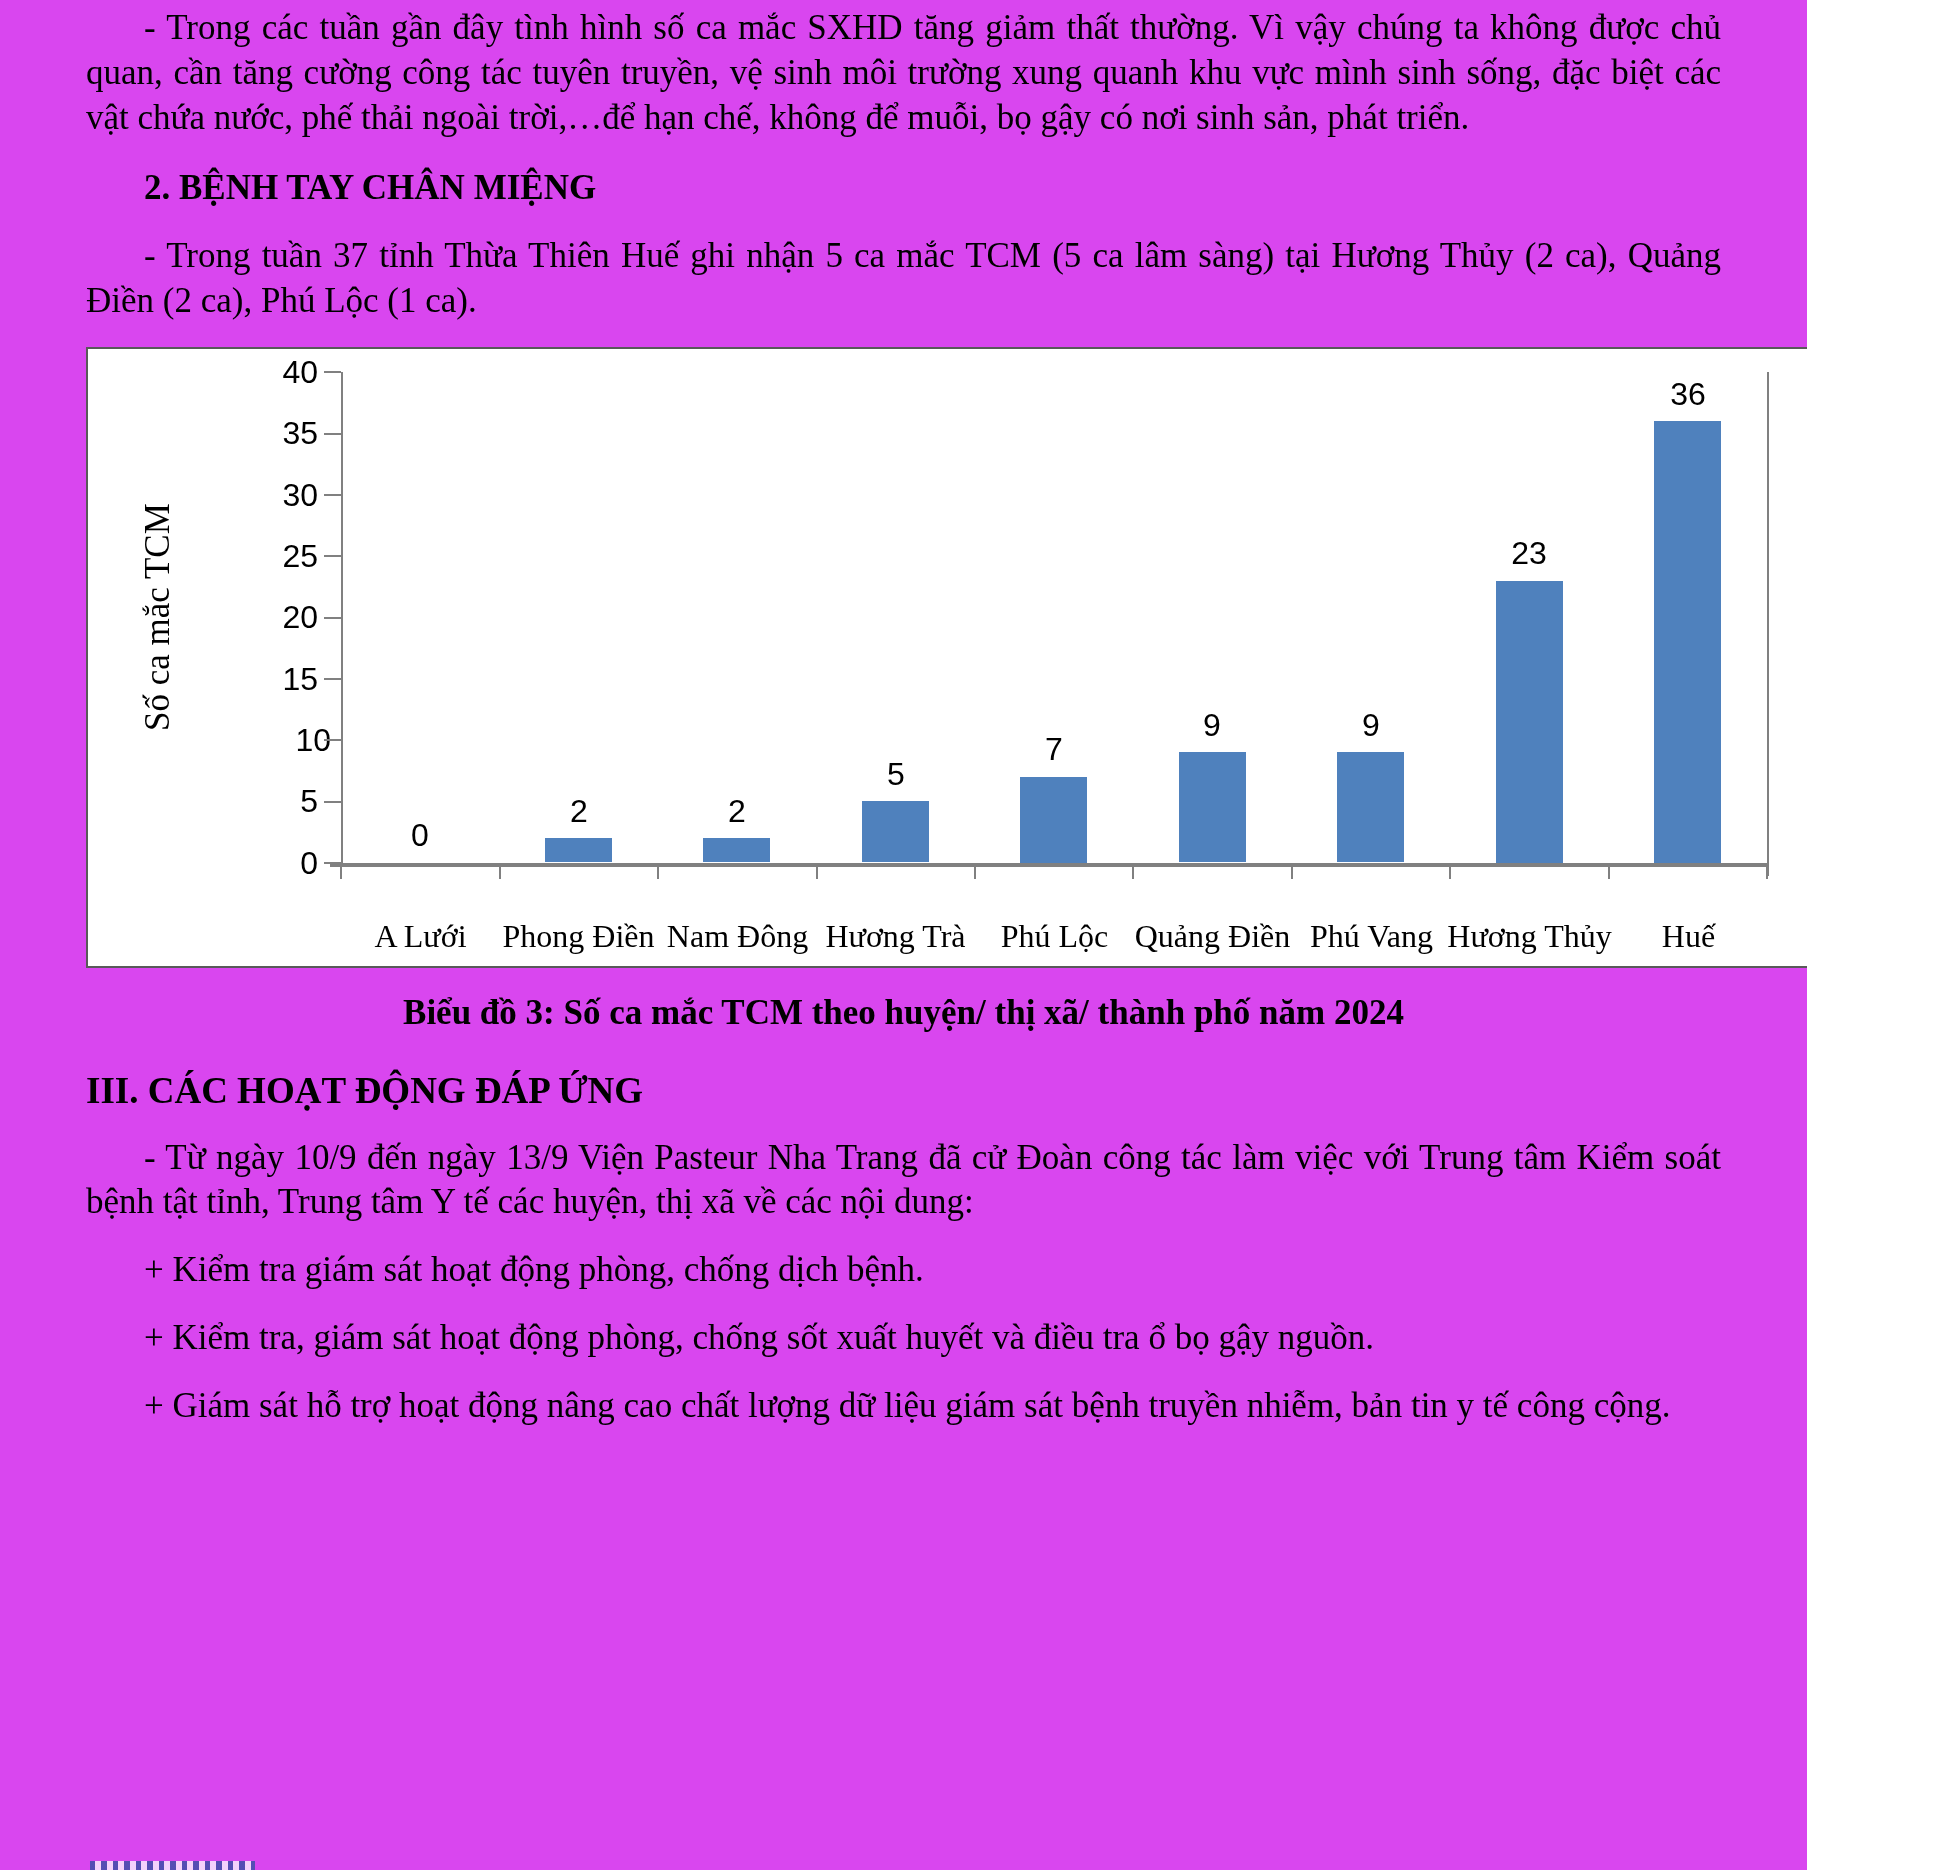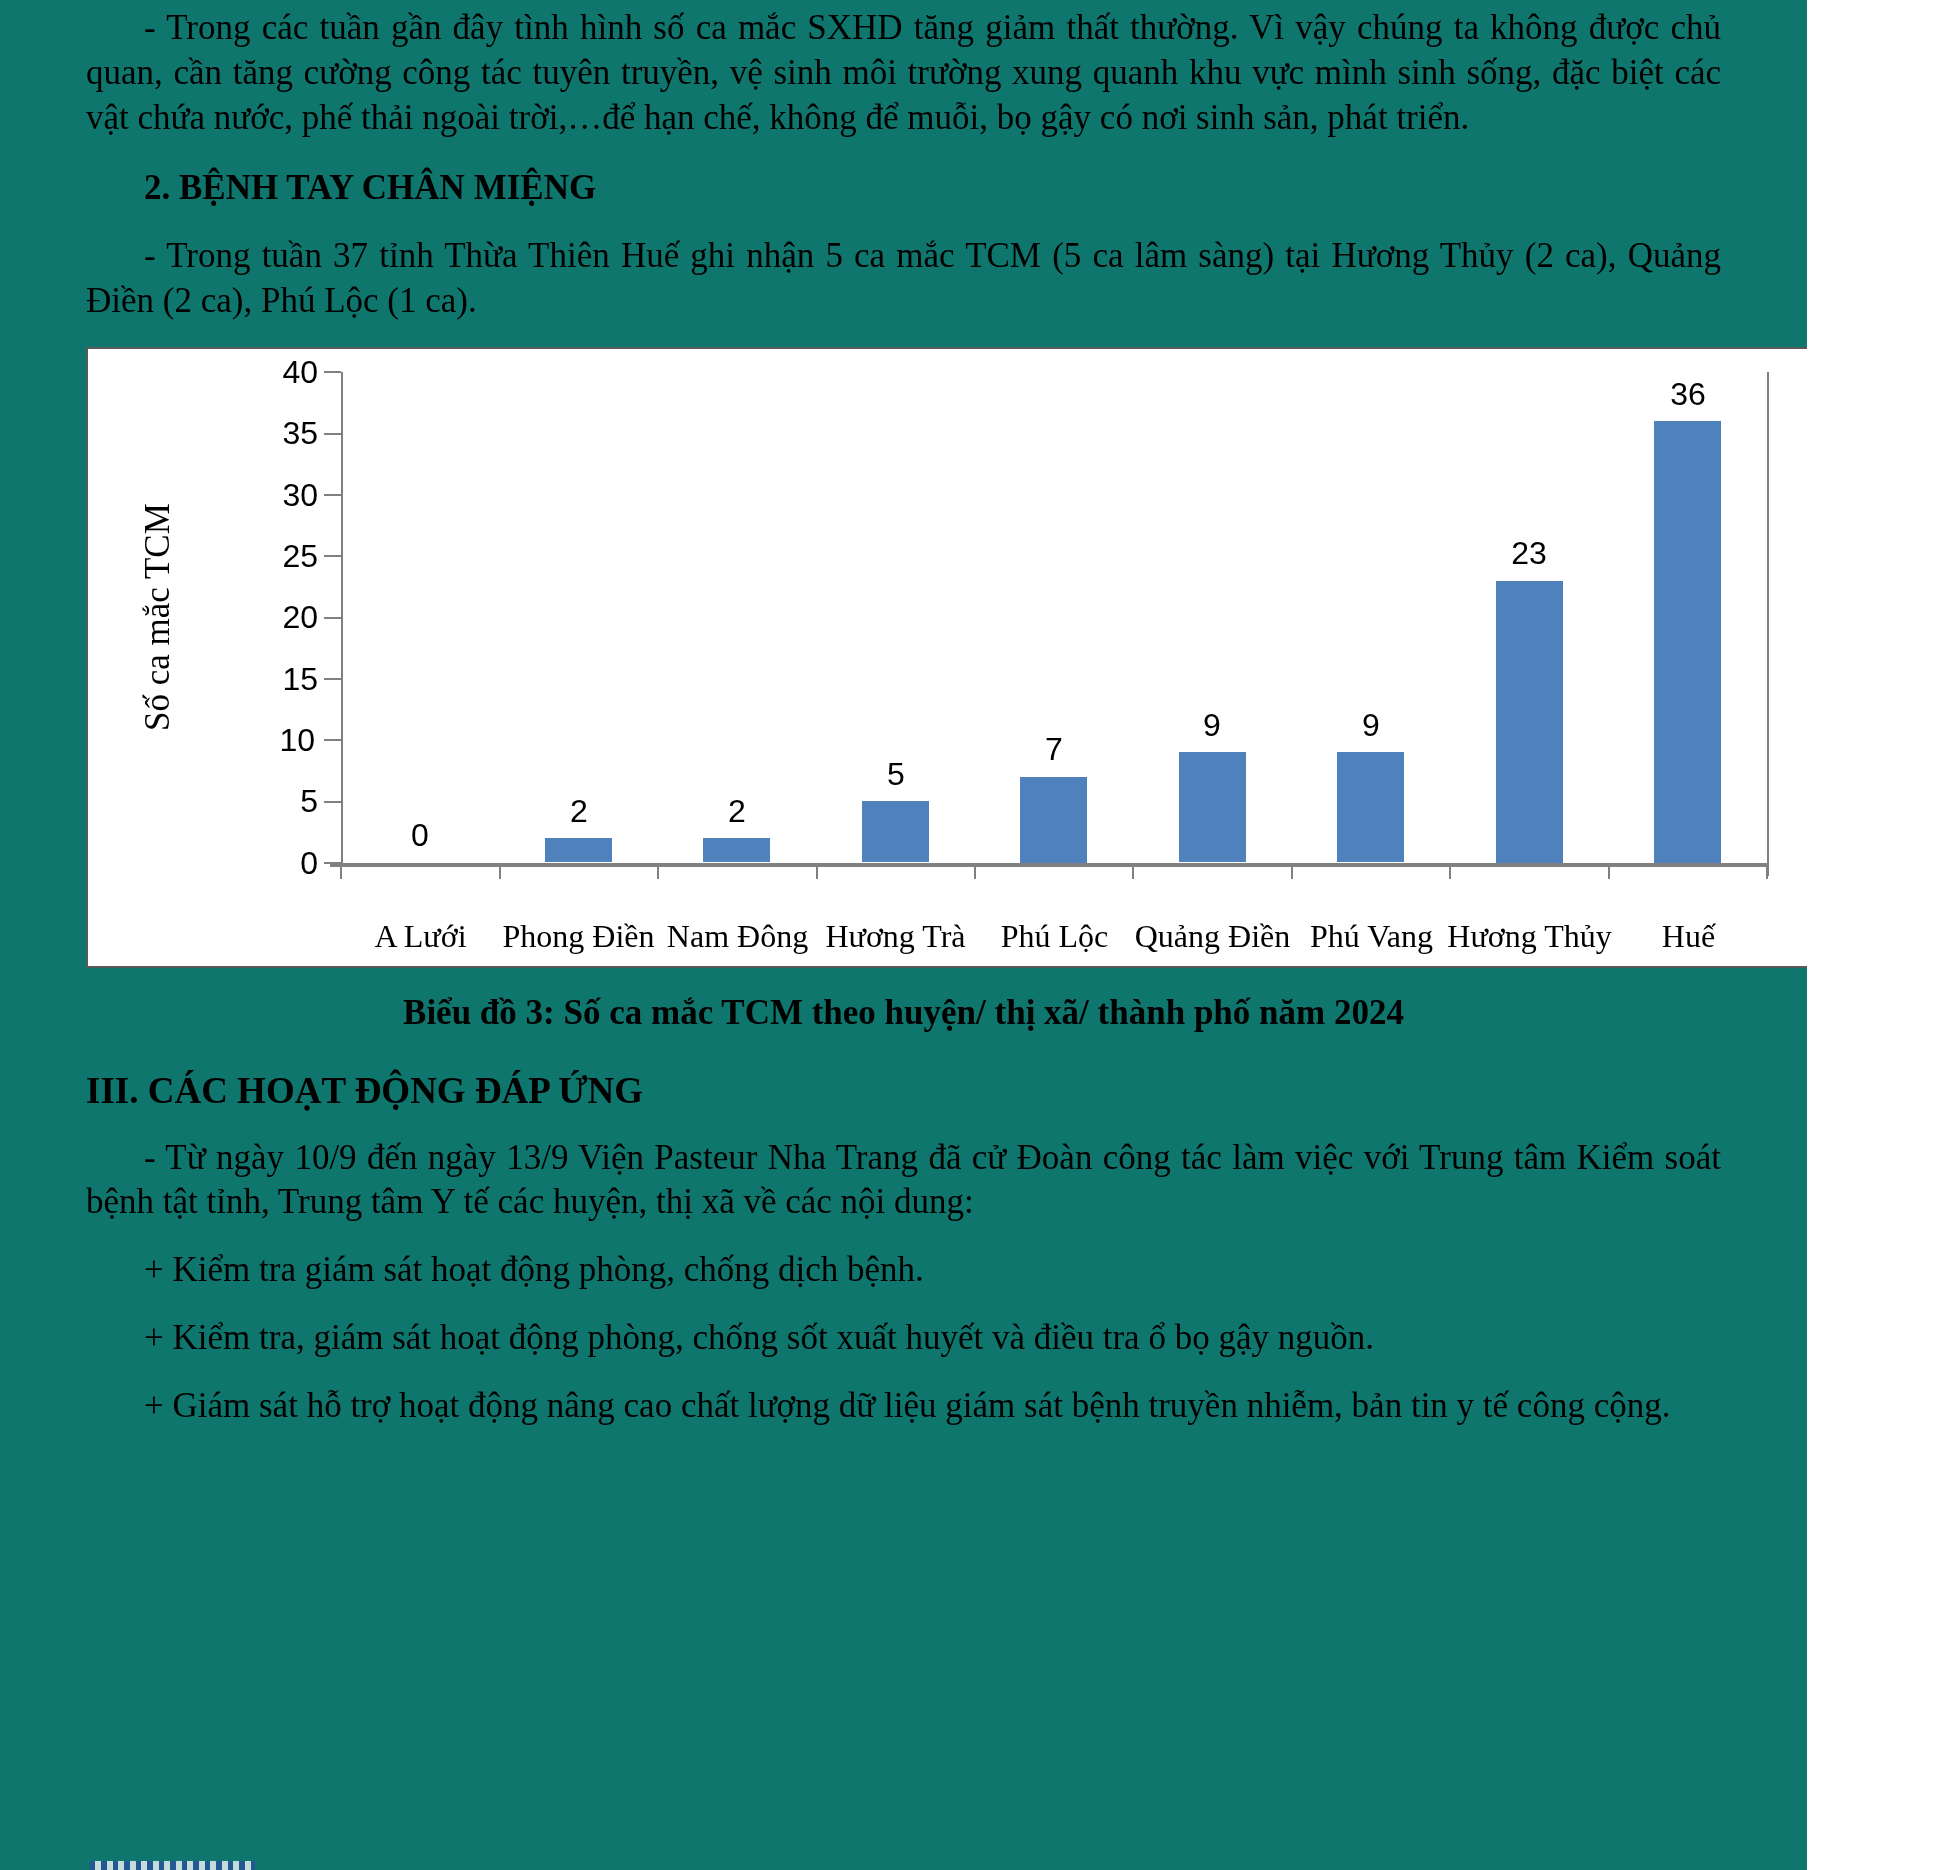--- a/index.html
+++ b/index.html
@@ -1,21 +1,21 @@
 <!DOCTYPE html>
 <html style="font-size:12.3px"><head>
 <meta charset="utf-8">
 <style>
   html,body{margin:0;padding:0;background:#fff;}
   .page{
     position:relative;
     width:1807px;height:1871px;
     box-sizing:border-box;
     padding:6.1px 86px 0 86px;
-    background:#0f766e;color:#000000;
+    background:#d946ef;color:#000000;
     font-family:"Liberation Serif","DejaVu Serif",serif;
     font-size:35px;line-height:1.28;
     overflow:hidden;
   }
   .body-text{margin:0 0 23px 0;text-align:justify;text-indent:58px;}
   .sect-heading{margin:26px 0 23px 0;font-weight:bold;text-indent:58px;font-size:35px;}
   .main-heading{margin:31px 0 21.5px 0;font-weight:bold;font-size:37px;text-indent:0;}
   .bullet-line{margin:16px 0 23px 0;text-align:justify;text-indent:58px;}
   .caption{text-align:center;font-weight:bold;font-size:35px;margin:23px 0 0 0;}
   .caption p{margin:0 0 23px 0;}
@@ -77,21 +77,21 @@
   <p class="body-text">- Trong tuần 37 tỉnh Thừa Thiên Huế ghi nhận 5 ca mắc TCM (5 ca lâm sàng) tại Hương Thủy (2 ca), Quảng Điền (2 ca), Phú Lộc (1 ca).</p>
 
 
   <div class="chart-box">
     <div class="y-title">Số ca mắc TCM</div>
     <div id="chart-canvas"></div>
   <div class="ytick-label" style="left: 146px; top: 498px;">0</div>
       <div class="tick-stub-y" style="left: 236px; top: 513px; width: 17px;"></div>
       <div class="ytick-label" style="left: 146px; top: 436px;">5</div>
       <div class="tick-stub-y" style="left: 236px; top: 452px; width: 17px;"></div>
-      <div class="ytick-label" style="left: 143px; top: 375px;">10</div>
+      <div class="ytick-label" style="left: 159px; top: 375px;">10</div>
       <div class="tick-stub-y" style="left: 236px; top: 390px; width: 17px;"></div>
       <div class="ytick-label" style="left: 146px; top: 314px;">15</div>
       <div class="tick-stub-y" style="left: 236px; top: 329px; width: 17px;"></div>
       <div class="ytick-label" style="left: 146px; top: 252px;">20</div>
       <div class="tick-stub-y" style="left: 236px; top: 268px; width: 17px;"></div>
       <div class="ytick-label" style="left: 146px; top: 191px;">25</div>
       <div class="tick-stub-y" style="left: 236px; top: 206px; width: 17px;"></div>
       <div class="ytick-label" style="left: 146px; top: 130px;">30</div>
       <div class="tick-stub-y" style="left: 236px; top: 145px; width: 17px;"></div>
       <div class="ytick-label" style="left: 146px; top: 68px;">35</div>

